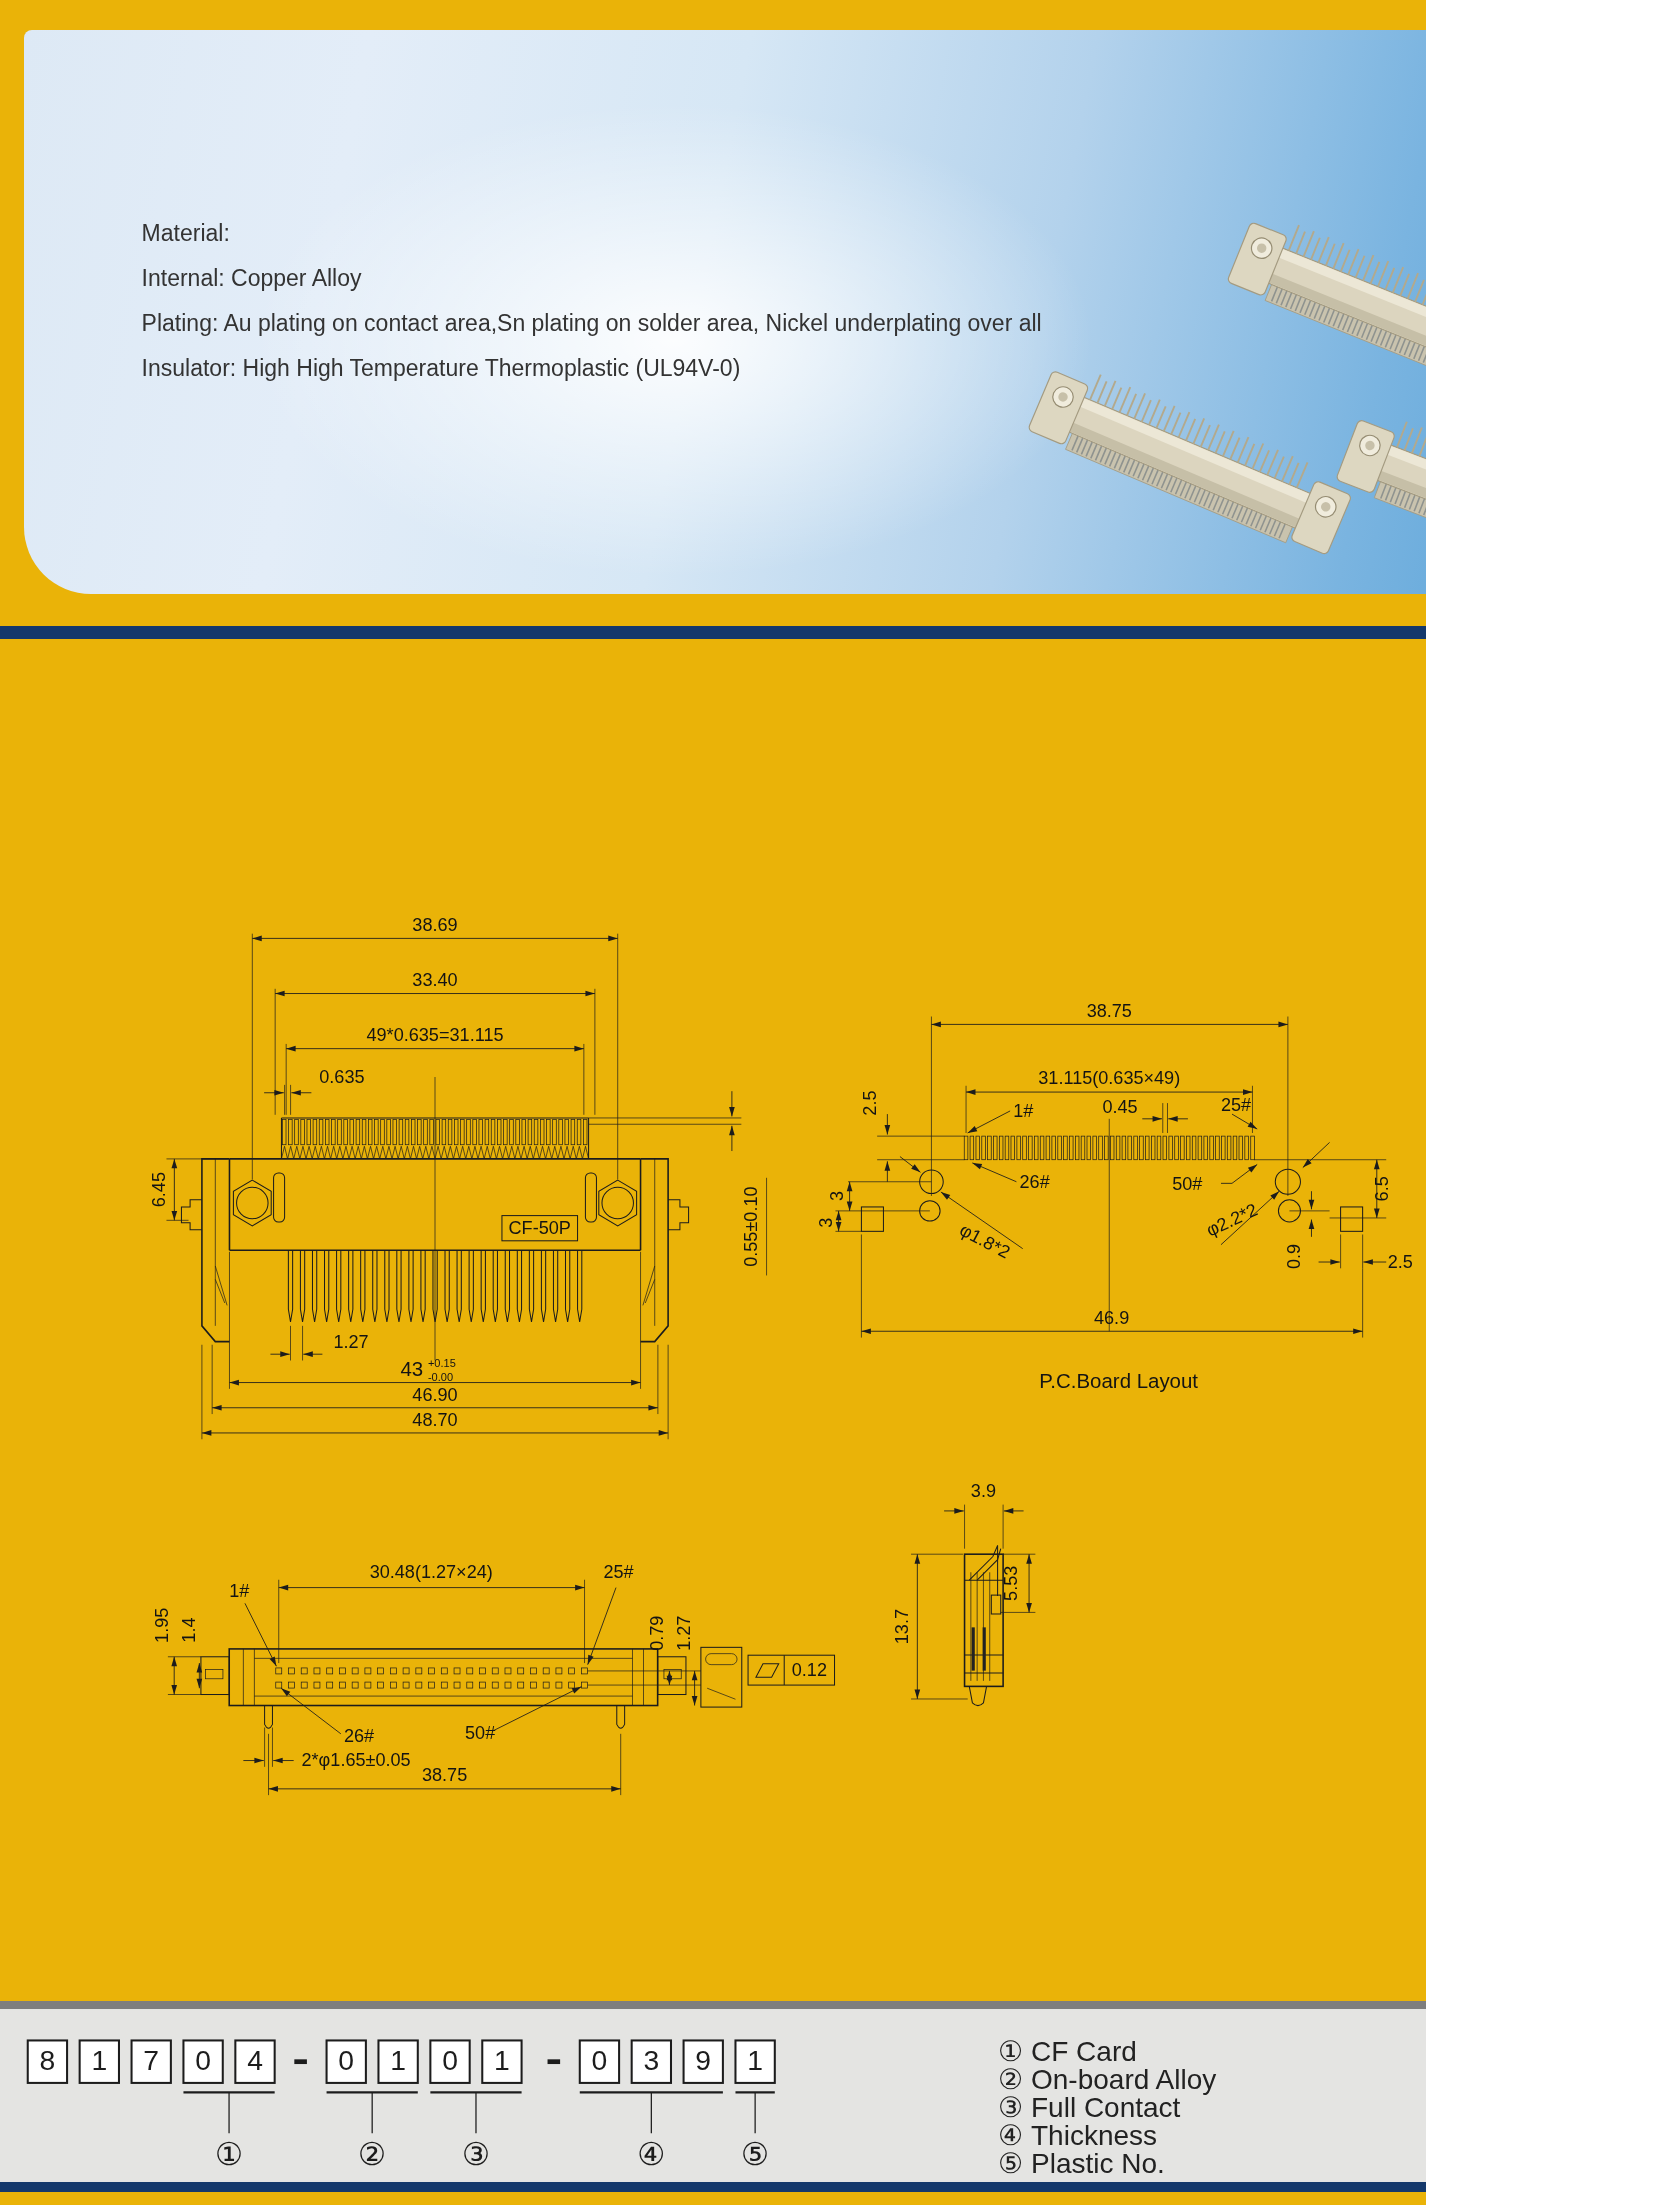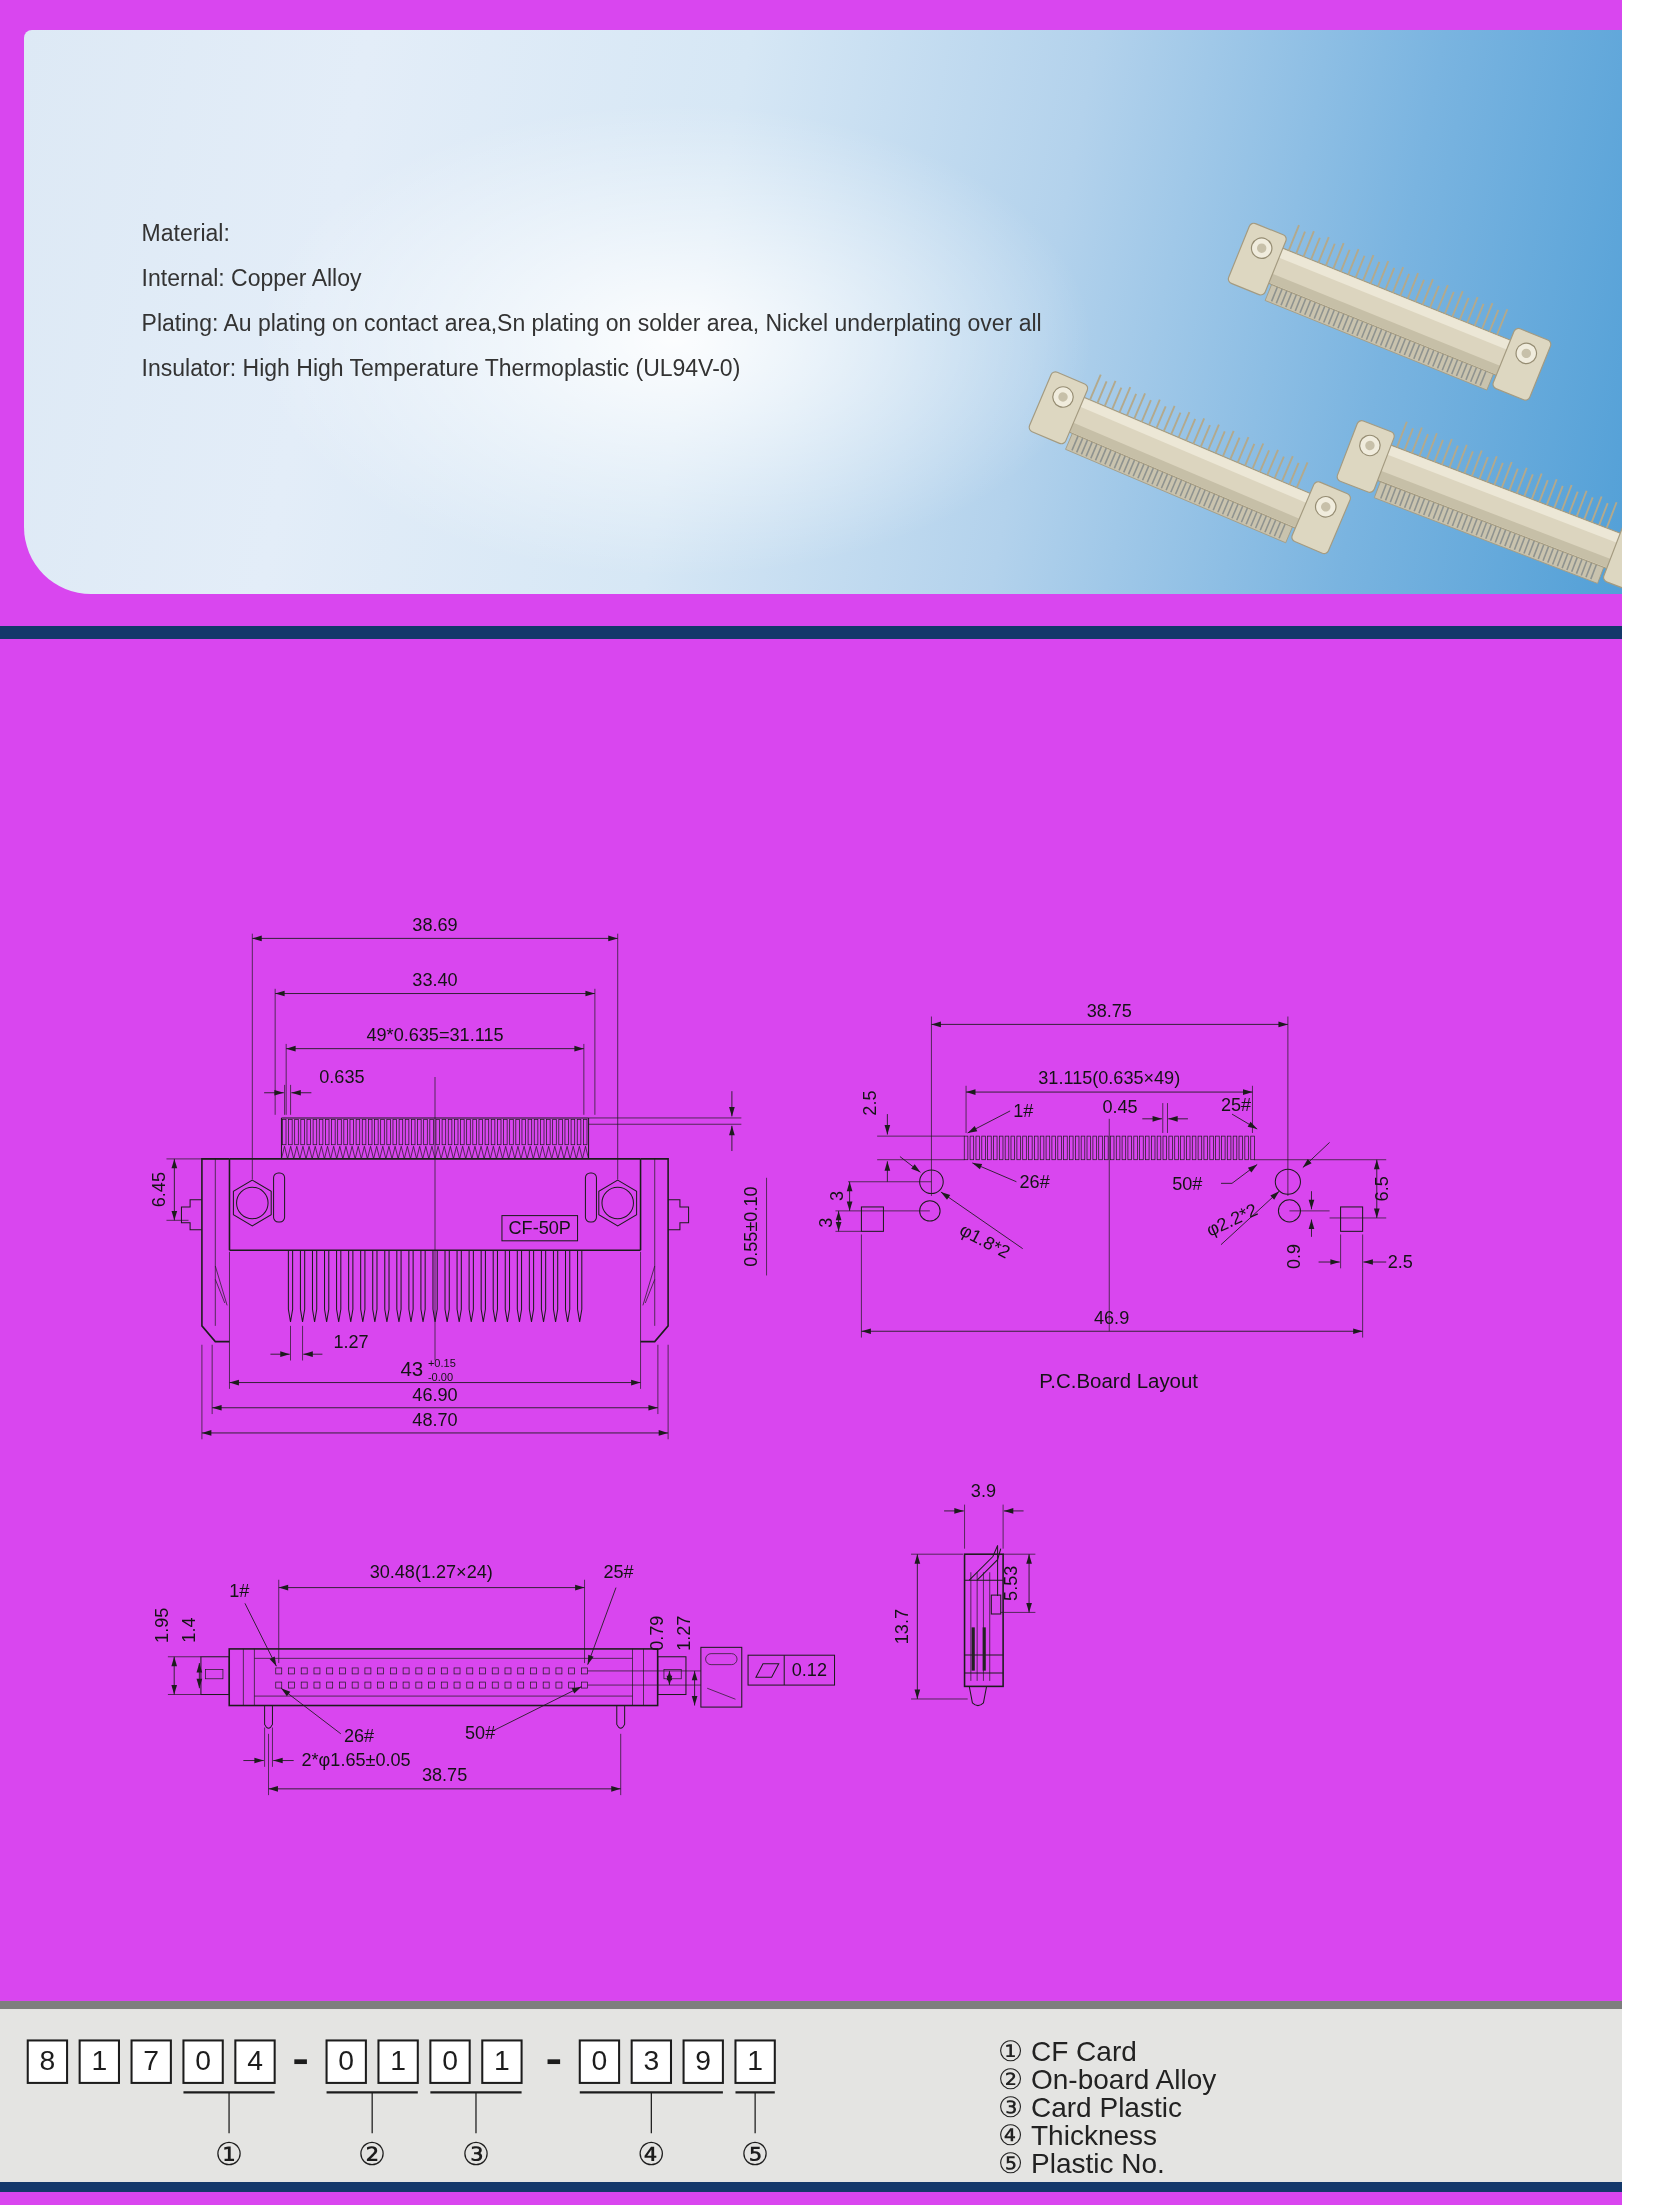--- a/index.html
+++ b/index.html
@@ -1,16 +1,16 @@
 <!DOCTYPE html>
 <html style="font-size:12.6px"><head>
 <meta charset="utf-8">
 <style>
   html,body{margin:0;padding:0;background:#ffffff;}
-  .page{position:relative;width:1622px;height:2205px;background:#d946ef;overflow:hidden;
+  .page{position:relative;width:1426px;height:2205px;background:#eab308;overflow:hidden;
         font-family:"Liberation Sans",sans-serif;color:#141414;}
 
   
   .header-panel{position:absolute;left:23.6px;top:30px;width:1624px;height:564px;
     border-radius:7.9px 7.9px 7.9px 67px;
     background:linear-gradient(101deg,#dde9f5 0%,#e3edf8 20%,#d6e7f5 42%,#b3d2ec 62%,#7ab4e0 82%,#4f9ed6 100%);}
   .header-panel::before{content:"";position:absolute;inset:0;border-radius:inherit;
     background:radial-gradient(ellipse 598px 338px at 40% 55%, rgba(255,255,255,.92), rgba(255,255,255,0) 70%);}
   .material{position:absolute;left:118px;top:181px;font-size:23px;line-height:45px;color:#333;white-space:nowrap;}
   .products{position:absolute;left:23.6px;top:30px;}
@@ -662,19 +662,19 @@
     <text class="pn-circ" x="291" y="198">①</text>
     <text class="pn-circ" x="473" y="198">②</text>
     <text class="pn-circ" x="605" y="198">③</text>
     <text class="pn-circ" x="828" y="198">④</text>
     <text class="pn-circ" x="960" y="198">⑤</text>
   </svg>
 
   <div class="legend">
     <div><span class="lg-num">①</span><span>CF Card</span></div>
     <div><span class="lg-num">②</span><span>On-board Alloy</span></div>
-    <div><span class="lg-num">③</span><span>Card Plastic</span></div>
+    <div><span class="lg-num">③</span><span>Full Contact</span></div>
     <div><span class="lg-num">④</span><span>Thickness</span></div>
     <div><span class="lg-num">⑤</span><span>Plastic No.</span></div>
   </div>
 
 </div>
 
 
 </body></html>

